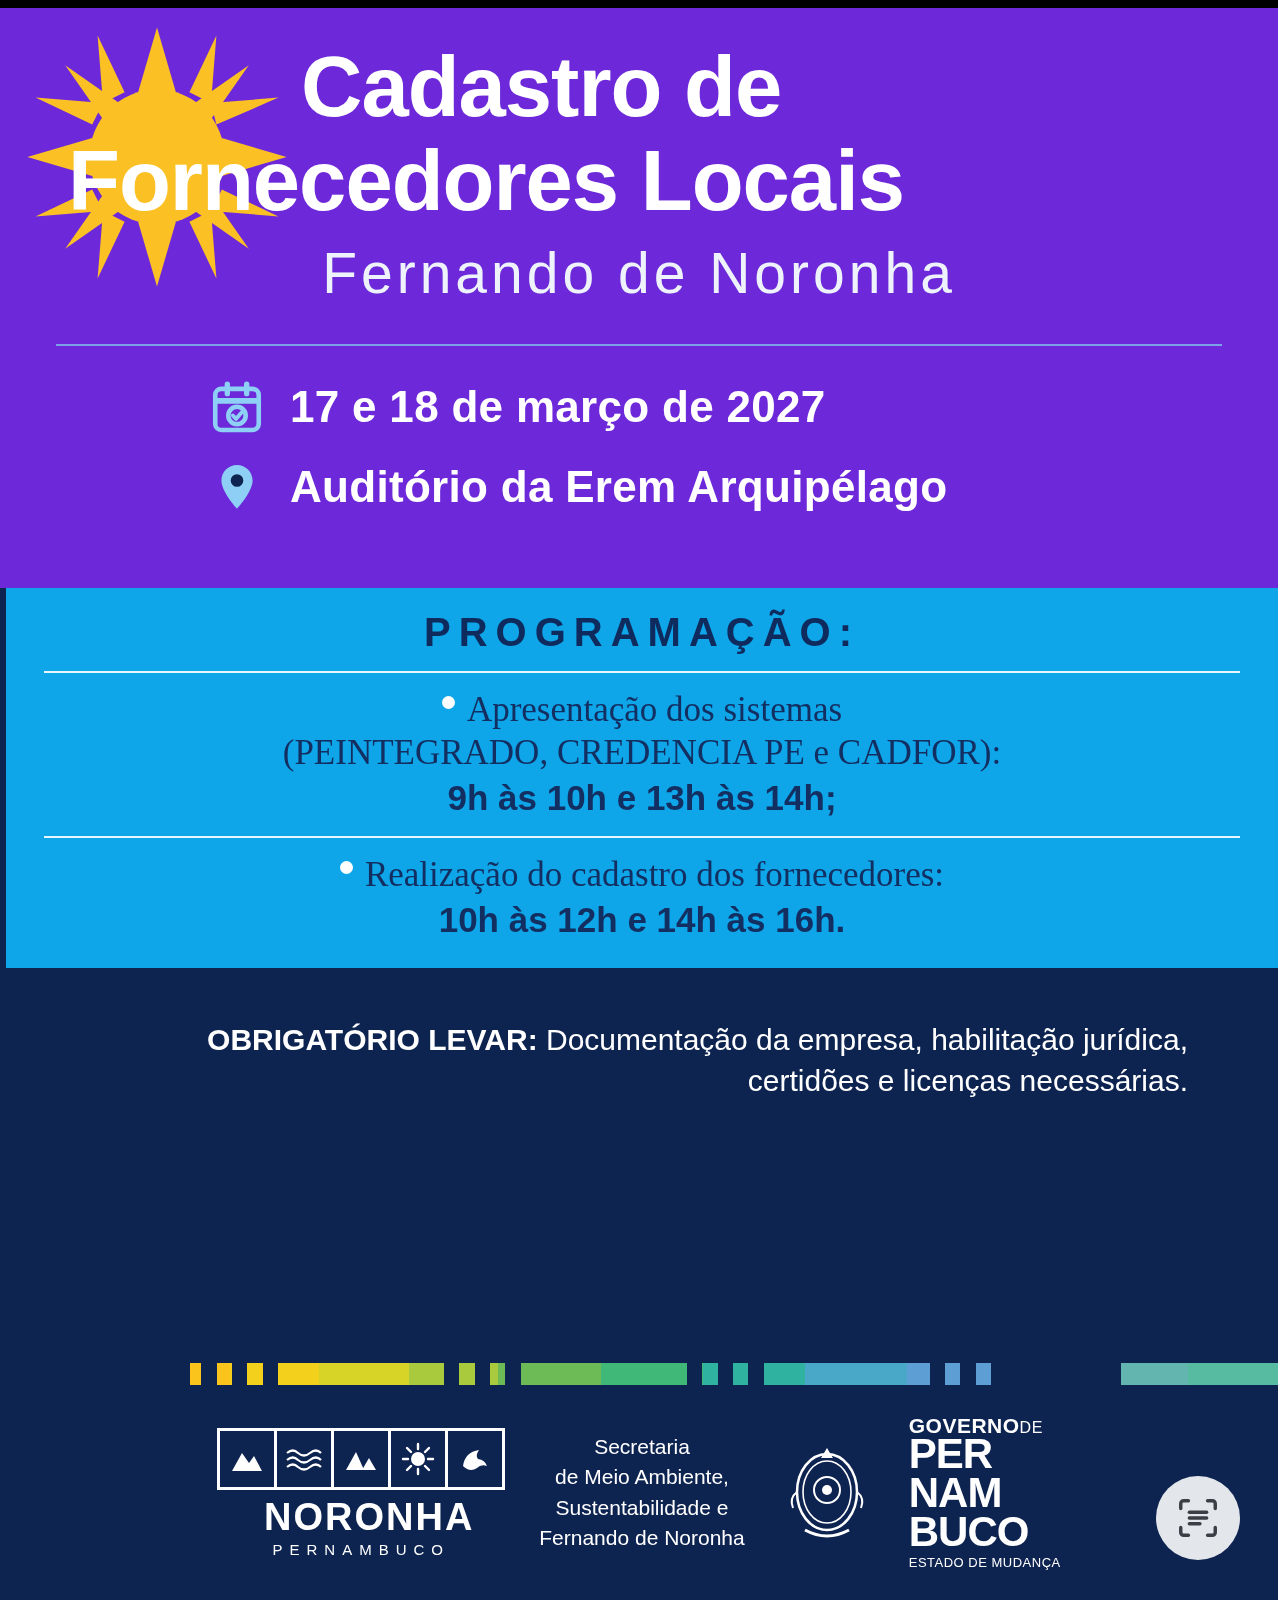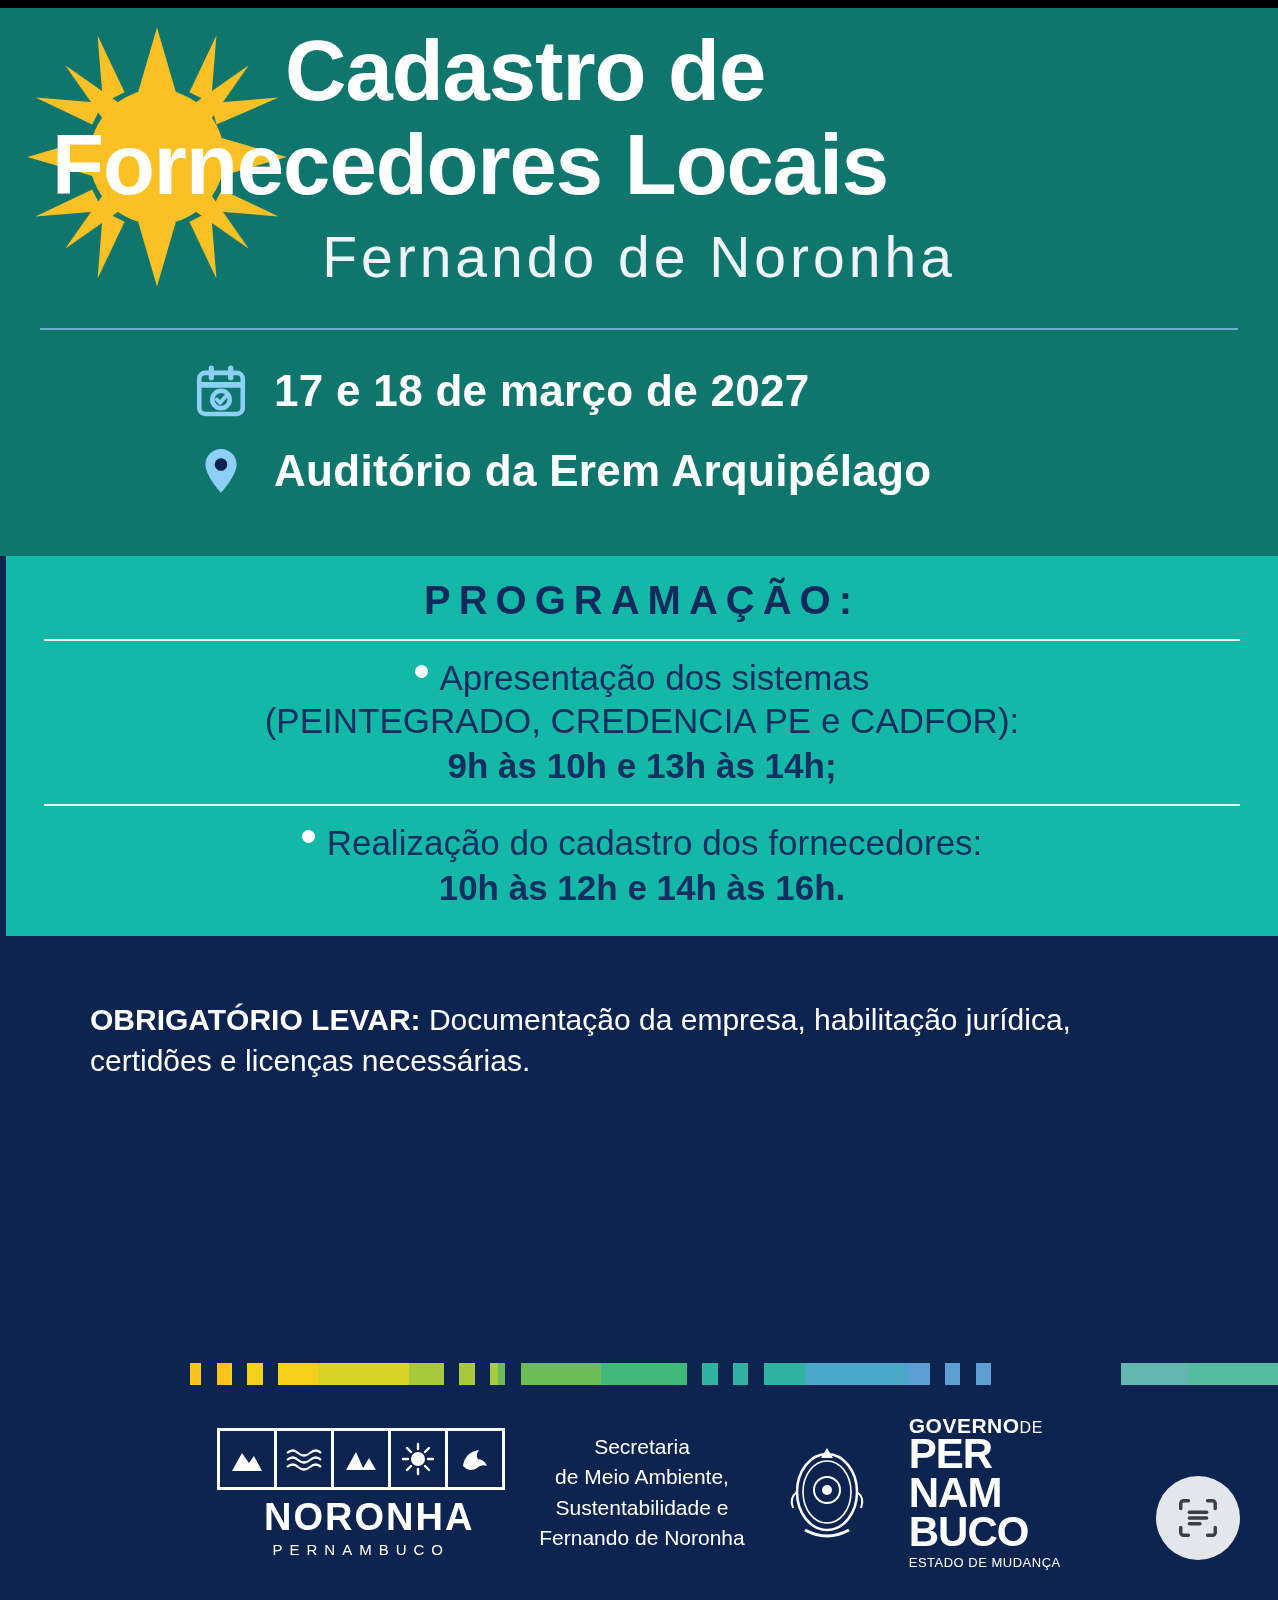--- a/index.html
+++ b/index.html
@@ -27,22 +27,22 @@
     height: 8px;
     background: #000000;
     width: 100%;
     flex: none;
   }
 
   
   .header {
     position: relative;
     flex: none;
-    padding: 0;
-    background: #0f766e;
+    padding: 16px;
+    background: #6d28d9;
   }
   .sun {
     position: absolute;
     left: 22px;
     top: 14px;
     width: 270px;
     height: 270px;
     pointer-events: none;
   }
   .title-block {
@@ -102,21 +102,21 @@
   }
   .info-text {
     font-size: 44px;
     font-weight: bold;
     color: #ffffff;
     letter-spacing: .3px;
   }
 
   
   .program {
-    background: #14b8a6;
+    background: #0ea5e9;
     color: #0f2a5c;
     padding: 22px 0 26px 0;
     flex: none;
     margin-left: 6px;
   }
   .program-title {
     text-align: center;
     font-size: 40px;
     font-weight: bold;
     letter-spacing: 8px;
@@ -128,46 +128,46 @@
     margin: 16px 38px;
     opacity: .9;
   }
   .item {
     text-align: center;
     color: #132f61;
   }
   .item-line {
     font-size: 35px;
     line-height: 1.22;
+    font-family: Liberation Serif, serif;
   }
   .bullet {
     display: inline-block;
     width: 13px;
     height: 13px;
     border-radius: 50%;
     background: #ffffff;
     vertical-align: 12px;
     margin-right: 12px;
   }
   .item-bold {
     font-size: 35px;
     font-weight: bold;
     line-height: 1.3;
   }
 
   
   .notice {
     background: #0d2350;
     padding: 52px 90px 30px 90px;
-    text-align: left;
+    text-align: right;
     font-size: 30px;
     line-height: 1.35;
     color: #ffffff;
     flex: 1 1 auto;
-    margin-top: 12px;
   }
   .notice b { font-weight: bold; }
 
   
   .stripe-wrap {
     height: 22px;
     display: flex;
     width: 100%;
     flex: none;
   }

